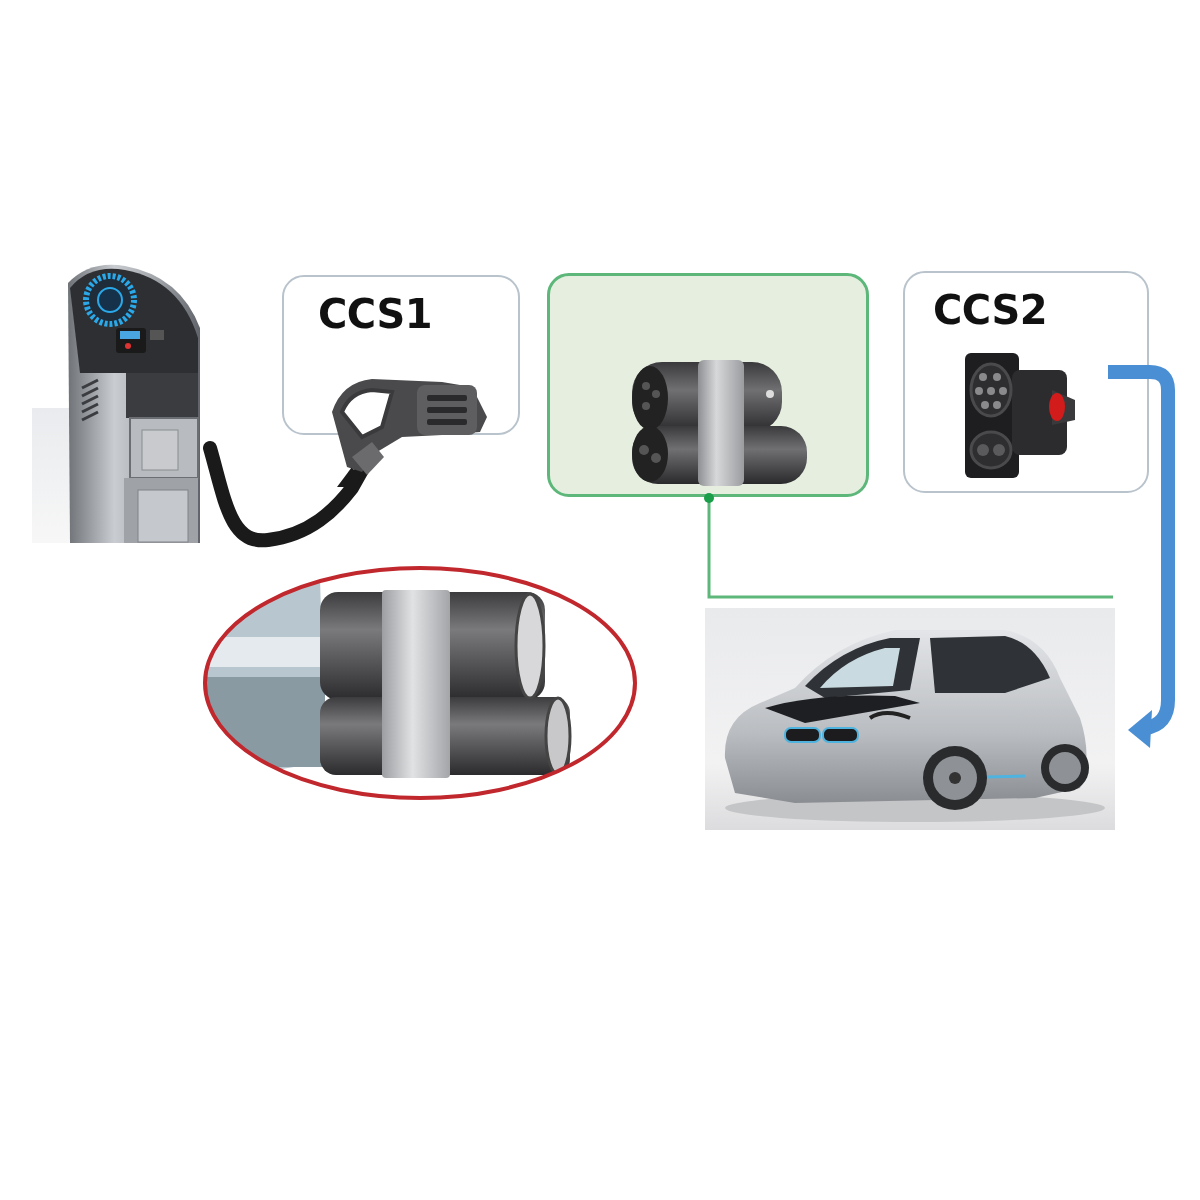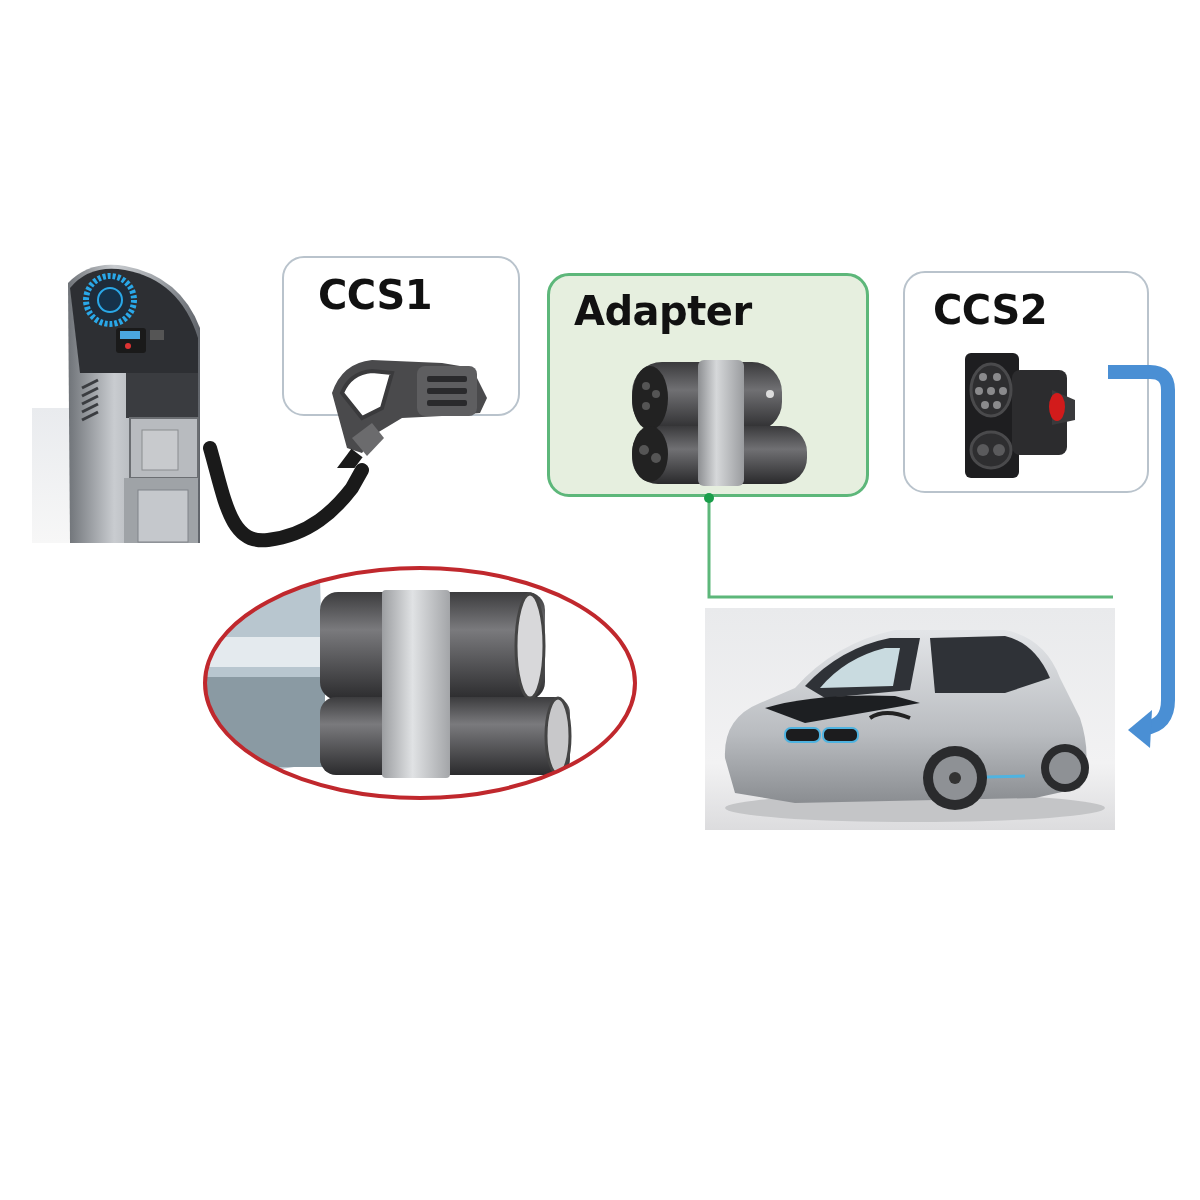--- a/index.html
+++ b/index.html
@@ -56,40 +56,39 @@
     </g>
   </svg>
 </div>
 
 <div class="abs" style="left:0; top:0; width:1200px; height:1200px; pointer-events:none;">
   <svg width="1200" height="1200" viewBox="0 0 1200 1200">
     <path d="M210 448 C 225 500, 230 545, 268 540 C 310 535, 335 510, 352 488 L 362 470" fill="none" stroke="#1a1a1a" stroke-width="14" stroke-linecap="round"></path>
   </svg>
 </div>
 
-<div class="box box-plain" style="left:282px; top:256px; width:238px; height:160px;">
+<div class="box box-plain" style="left:282px; top:275px; width:238px; height:160px;">
   <div class="box-title" style="left:34px; top:14px;">CCS1</div>
   <div class="abs" style="left:38px; top:80px;">
     <svg width="180" height="130" viewBox="0 0 180 130">
       <path d="M10 55 Q20 25 50 22 L120 25 L150 30 L165 60 L158 75 L120 78 L80 80 L55 95 L40 115 L25 110 Z" fill="#4a4a4c"></path>
       <path d="M20 55 Q28 35 50 33 L70 35 L60 70 L40 80 Z" fill="#ffffff" stroke="#3a3a3c" stroke-width="4"></path>
       <rect x="95" y="28" width="60" height="50" rx="8" fill="#5e5e60"></rect>
       <g fill="#2a2a2c">
         <rect x="105" y="38" width="40" height="6" rx="2"></rect>
         <rect x="105" y="50" width="40" height="6" rx="2"></rect>
         <rect x="105" y="62" width="40" height="6" rx="2"></rect>
       </g>
       <path d="M30 100 L50 85 L62 100 L45 118 Z" fill="#6b6b6d"></path>
       <path d="M35 115 L20 135" stroke="#1a1a1a" stroke-width="14"></path>
     </svg>
   </div>
 </div>
 
 <div class="box box-green" style="left:547px; top:273px; width:322px; height:224px;">
-  <div class="box-title" style="left:24px; top:12px;">Adapter</div>
   <div class="abs" style="left:70px; top:78px;">
     <svg width="200" height="140" viewBox="0 0 200 140">
       <defs>
         <linearGradient id="adDark" x1="0" x2="0" y1="0" y2="1">
           <stop offset="0" stop-color="#3a3a3c"></stop>
           <stop offset="0.4" stop-color="#707073"></stop>
           <stop offset="1" stop-color="#2a2a2c"></stop>
         </linearGradient>
         <linearGradient id="adSilver" x1="0" x2="1">
           <stop offset="0" stop-color="#8d8f92"></stop>

